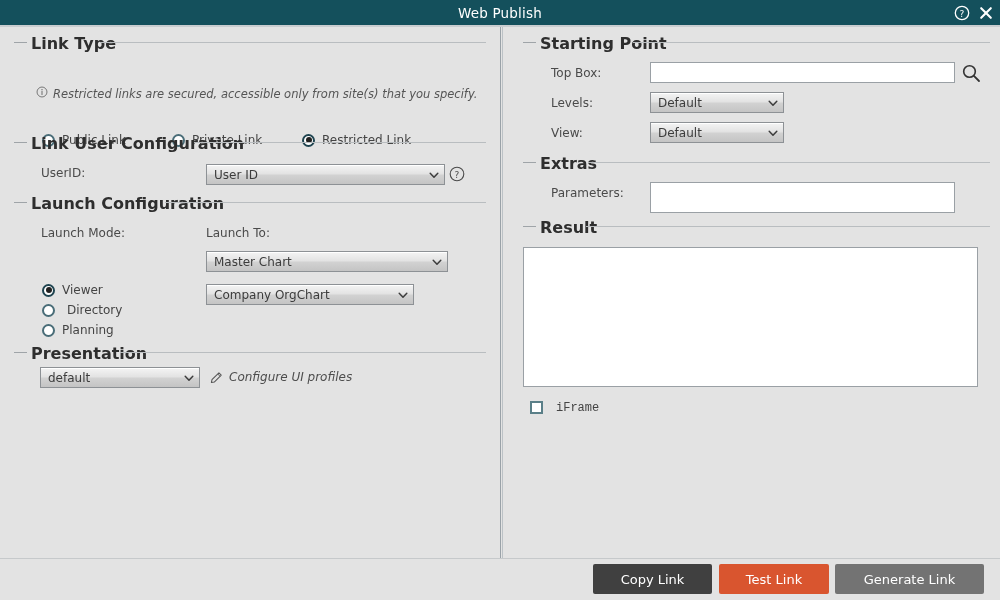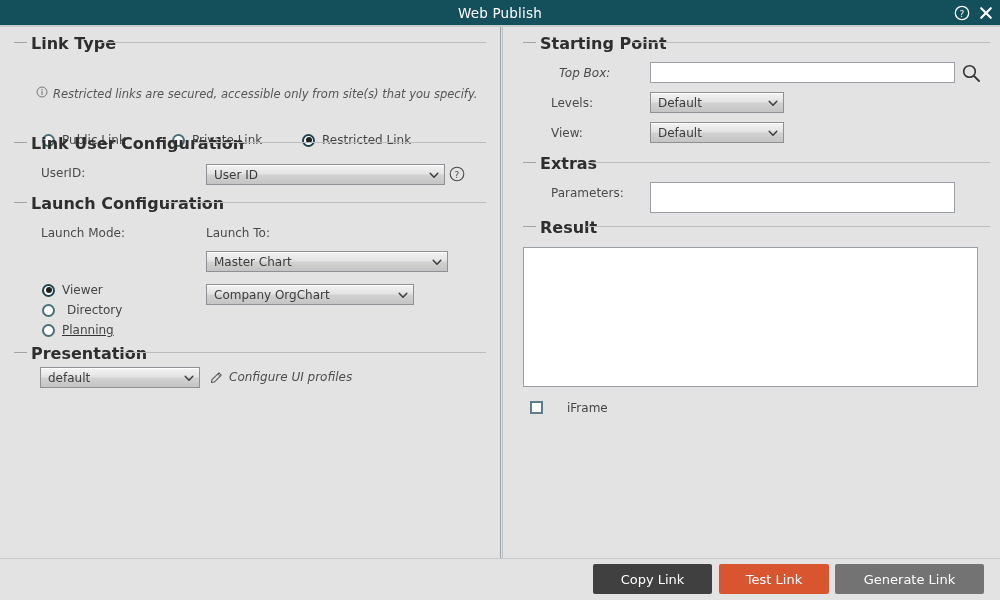--- a/index.html
+++ b/index.html
@@ -92,21 +92,21 @@
     box-sizing: border-box; flex: none;
     display: flex; align-items: center; justify-content: center;
   }
   .radio.checked { border-color: #1f4450; }
   .radio.checked::after {
     content: ""; width: 6px; height: 6px; border-radius: 50%;
     background: #212121; display: block;
   }
   .radio-label { font-size: 12px; color: #444444; white-space: nowrap; }
   
-  .check-row { position: absolute; display: flex; gap: 24px; cursor: pointer; }
+  .check-row { position: absolute; display: flex; gap: 13px; cursor: pointer; font-family: Liberation Mono, monospace; }
   .checkbox {
     width: 13px; height: 13px; box-sizing: border-box;
     border: 2px solid #5a7f88; background: #ffffff; flex: none;
   }
   .check-label { font-size: 12px; color: #444444; }
   
   .select {
     position: absolute; box-sizing: border-box;
     height: 21px;
     border: 1px solid #8d9195;
@@ -246,21 +246,21 @@
     <span class="label" style="left:206px; top:199px;">Launch To:</span>
 
     <div class="radio-row" style="left:42px; top:256px;">
       <span class="radio checked"></span>
       <span class="radio-label">Viewer</span>
     </div>
     <div class="radio-row" style="left:42px; top:276px;gap:12px;">
       <span class="radio"></span>
       <span class="radio-label">Directory</span>
     </div>
-    <div class="radio-row" style="left:42px; top:296px;text-decoration:underline;">
+    <div class="radio-row" style="left:42px; top:296px;">
       <span class="radio"></span>
       <span class="radio-label">Planning</span>
     </div>
 
     <div class="select" style="left:206px; top:224px; width:242px;">
       <span class="sel-text">Master Chart</span>
       <span class="chev">
         <svg viewBox="0 0 12 12" width="12" height="12">
             <path d="M2.2 4.3 L6 8.2 L9.8 4.3" fill="none" stroke="#3c3c3c" stroke-width="1.5" stroke-linecap="round" stroke-linejoin="round"></path>
           </svg>
@@ -309,21 +309,21 @@
   <div class="right-panel">
 
     <div class="group" style="left:20px; top:8px; width:467px;">
       <div class="group-head">
         <span class="group-dash"></span>
         <span class="group-title">Starting Point</span>
         <span class="group-line" style="left:110px; right:0;"></span>
       </div>
     </div>
 
-    <span class="label" style="left:56px; top:39px;font-style:italic;">Top Box:</span>
+    <span class="label" style="left:48px; top:39px;">Top Box:</span>
     <input class="textbox" type="text" style="left: 147px; top: 35px; width: 305px; height: 21px;" value="">
     <span class="icon-btn" style="left:458px; top:36px; width:20px; height:20px;">
       <svg viewBox="0 0 20 20" width="20" height="20">
         <circle cx="8.5" cy="8.5" r="5.8" fill="none" stroke="#333333" stroke-width="1.6"></circle>
         <path d="M12.9 12.9 L18 18" stroke="#333333" stroke-width="1.8" stroke-linecap="round"></path>
       </svg>
     </span>
 
     <span class="label" style="left:48px; top:69px;">Levels:</span>
     <div class="select" style="left:147px; top:65px; width:134px;">

